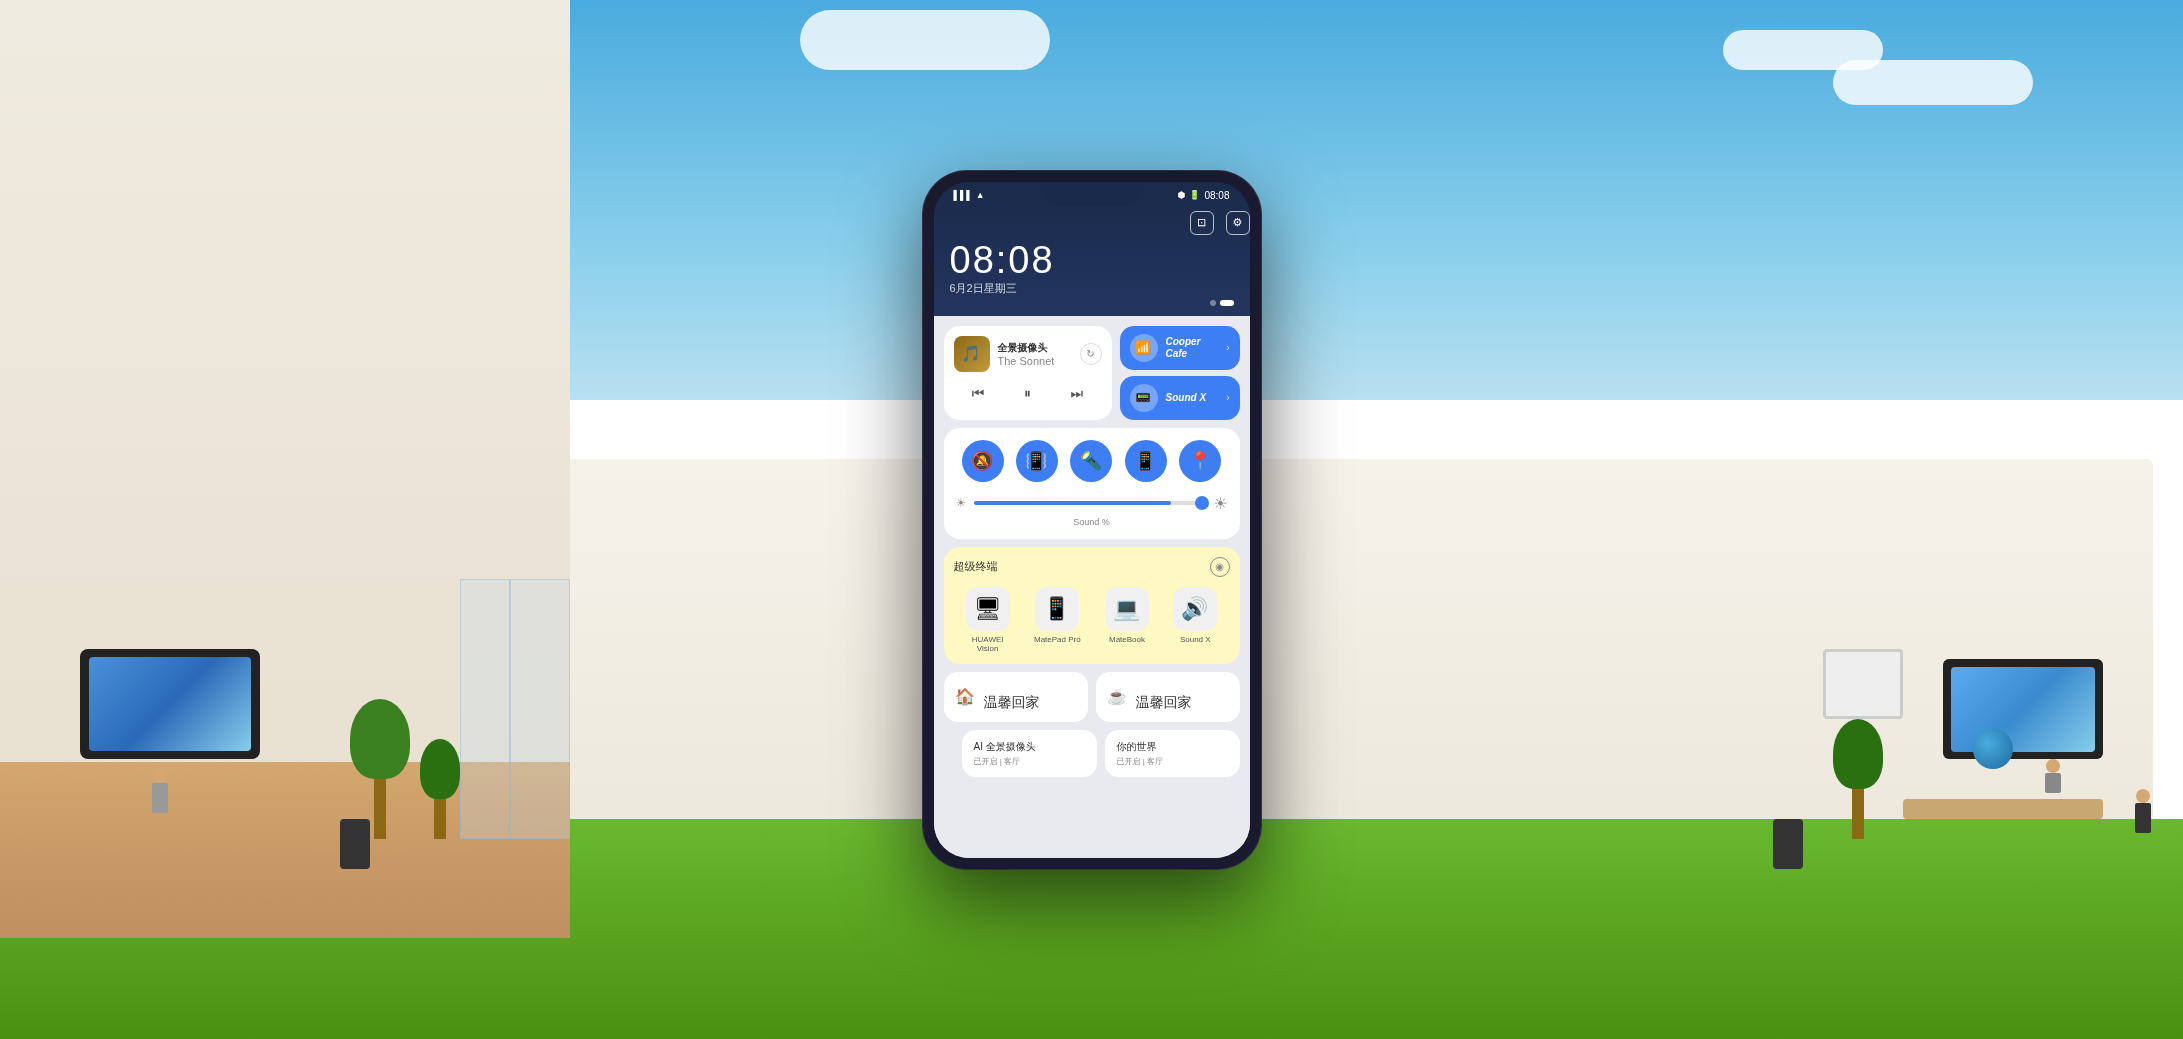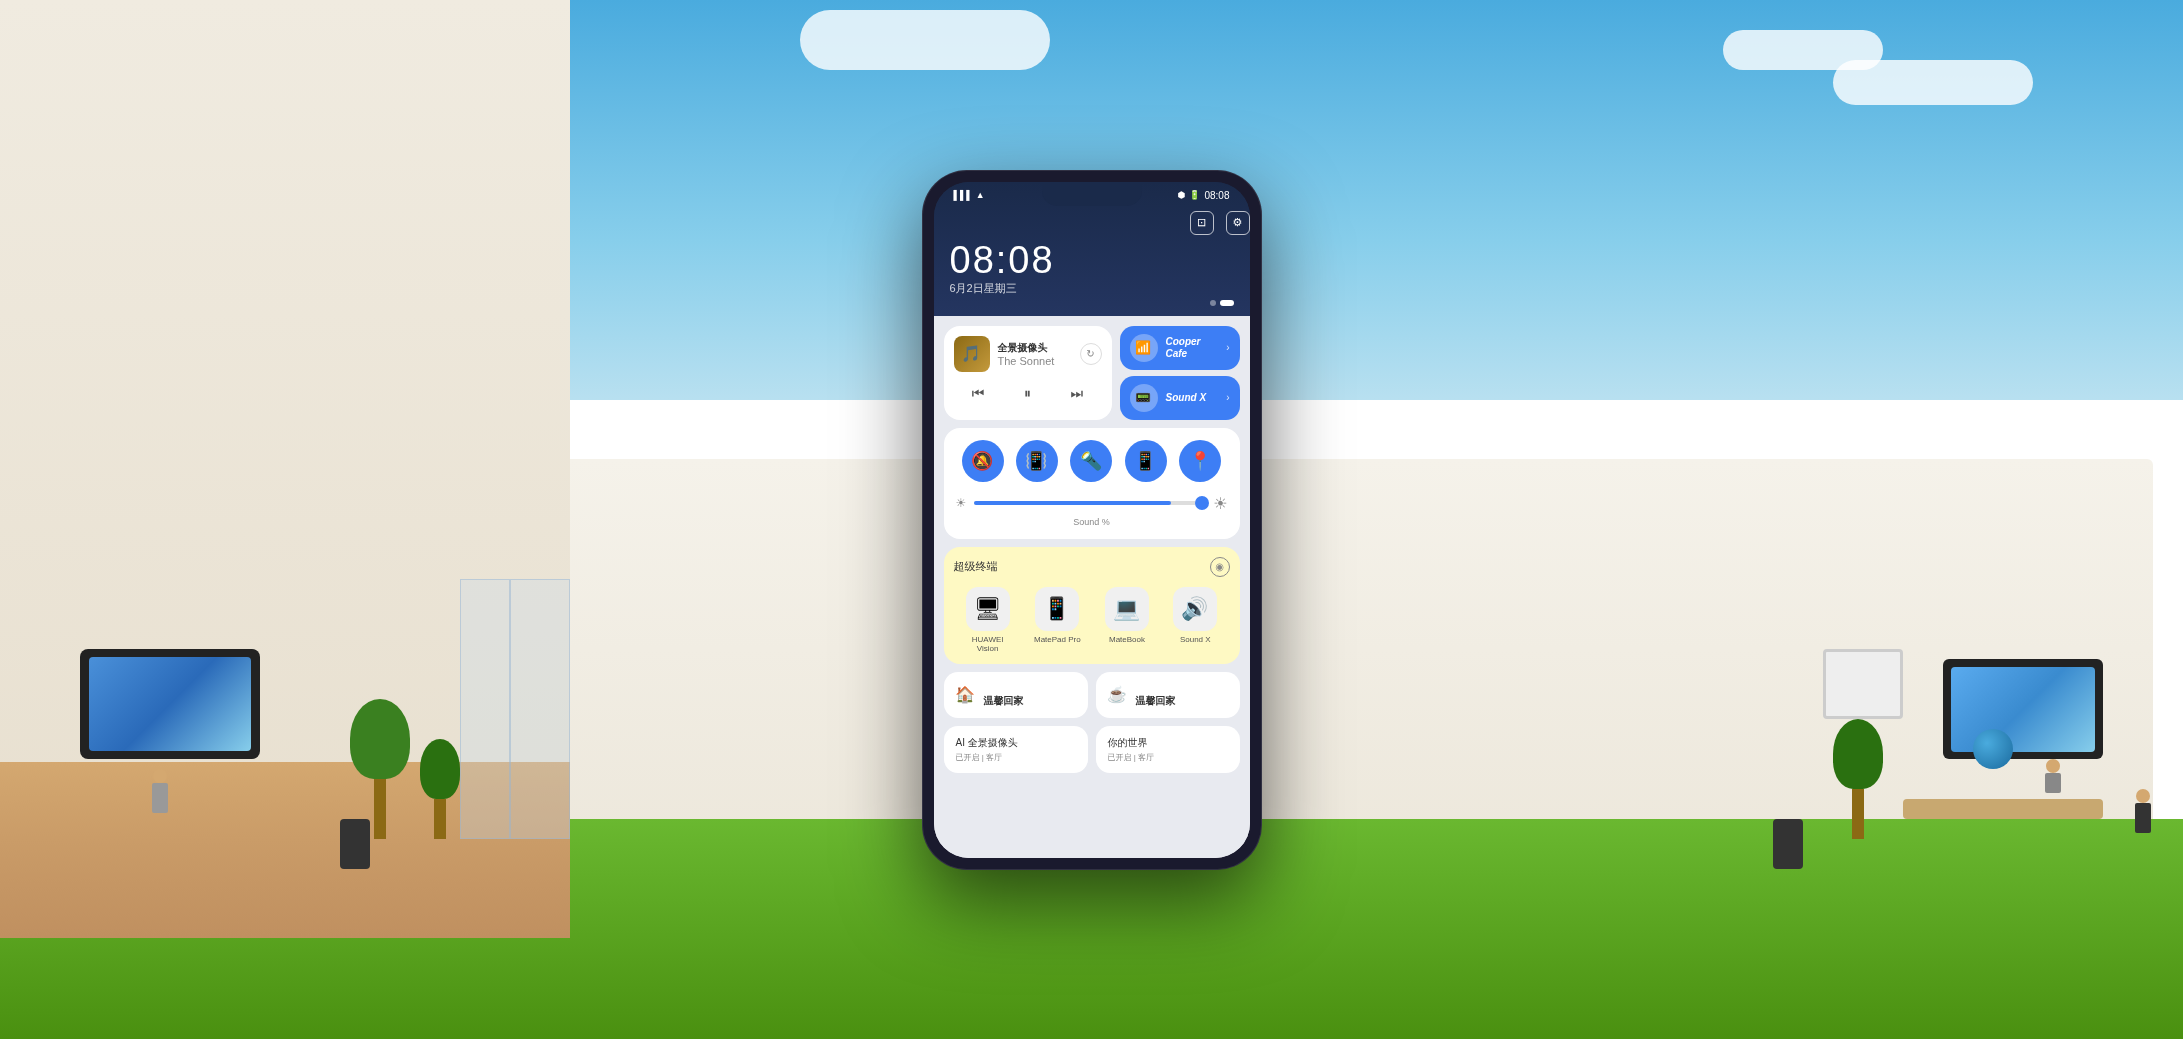--- a/index.html
+++ b/index.html
@@ -403,30 +403,31 @@
       align-items: center;
       gap: 8px;
     }
 
     .shortcut-icon {
       font-size: 16px;
       color: #555;
     }
 
     .shortcut-text {
-      font-size: 10px;
+      font-size: 14px;
       color: #333;
-      font-weight: 700;
+      font-weight: 400;
       margin-top: 12px;
     }
 
     
     .bottom-shortcuts {
       display: flex;
       gap: 8px;
+      margin-left: 18px;
     }
 
     .bottom-card {
       flex: 1;
       background: white;
       border-radius: 14px;
       padding: 10px 12px;
     }
 
     .bottom-card-title {

